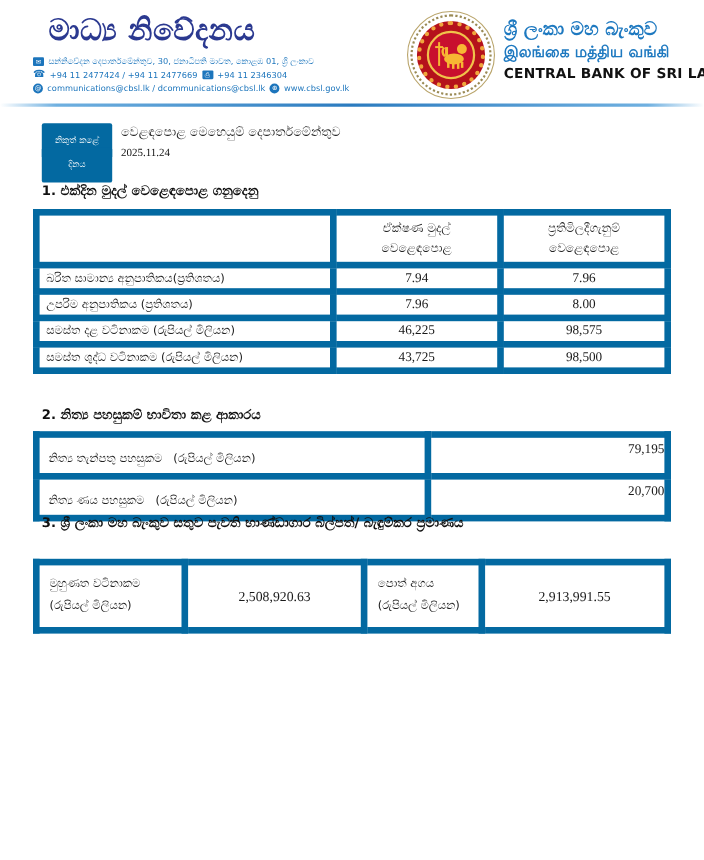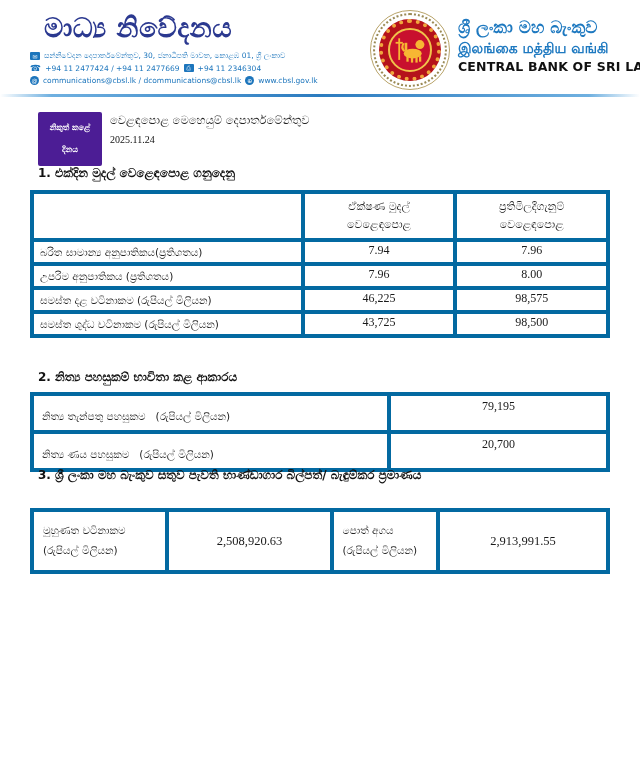--- a/index.html
+++ b/index.html
@@ -59,42 +59,42 @@
 
   .rule {
     position:absolute; left:0; top:94px; width:640px; height:3px;
     background:linear-gradient(90deg,#ffffff 0%,#6fb0e0 8%,#2b7bbf 50%,#6fb0e0 92%,#ffffff 100%);
     border-radius:2px;
   }
 
   
   .badge {
     position:absolute; left:38px; width:64px; height:32px;
-    background:#4c1d95; color:#fff; font-size:8px; font-weight:bold;
+    background:#0369a1; color:#fff; font-size:8px; font-weight:normal;
     display:flex; align-items:center; justify-content:center;
     border-radius:2px; white-space:nowrap; overflow:hidden;
   }
   .meta-val-si { position:absolute; left:110px; font-size:11.5px; color:#222; white-space:nowrap; }
   .meta-val-num { position:absolute; left:110px; font-family:"Liberation Serif", serif; font-size:10px; color:#111; }
 
   
   .sec-head { position:absolute; left:38px; font-size:12px; font-weight:bold; color:#111; white-space:nowrap; }
 
   table.doc { border-collapse:collapse; table-layout:fixed; width:580px; }
-  table.doc td, table.doc th { border:4px solid #0369a1; }
+  table.doc td, table.doc th { border:6px solid #0369a1; }
 
   .t1 { position:absolute; left:30px; top:190px; }
   .t1 th { height:48px; font-size:11px; font-weight:normal; color:#222; text-align:center; vertical-align:middle; line-height:1.6; }
   .t1 td.lbl { height:24px; font-size:10.5px; color:#222; text-align:left; vertical-align:bottom; padding:0 0 3px 6px; white-space:nowrap; overflow:hidden; }
   .t1 td.num { font-family:"Liberation Serif", serif; font-size:12px; text-align:center; vertical-align:top; padding-top:1px; }
 
   .t2 { position:absolute; left:30px; top:392px; }
   .t2 td.lbl { height:38px; font-size:10.5px; color:#222; vertical-align:bottom; padding:0 0 7px 8px; white-space:nowrap; overflow:hidden; }
   .t2 td.lbl .unit { margin-left:10px; }
-  .t2 td.num { font-family:"Liberation Serif", serif; font-size:12px; text-align:center; vertical-align:top; padding-top:3px; }
+  .t2 td.num { font-family:"Liberation Serif", serif; font-size:12px; text-align:right; vertical-align:top; padding-top:3px; }
 
   .t3 { position:absolute; left:30px; top:508px; }
   .t3 td { height:62px; }
   .t3 td.lbl { font-size:10.5px; color:#222; vertical-align:middle; padding-left:9px; line-height:1.9; white-space:nowrap; overflow:hidden; }
   .t3 td.num { font-family:"Liberation Serif", serif; font-size:12.5px; text-align:center; vertical-align:middle; }
 </style>
 </head>
 <body>
 
 <div class="page">

